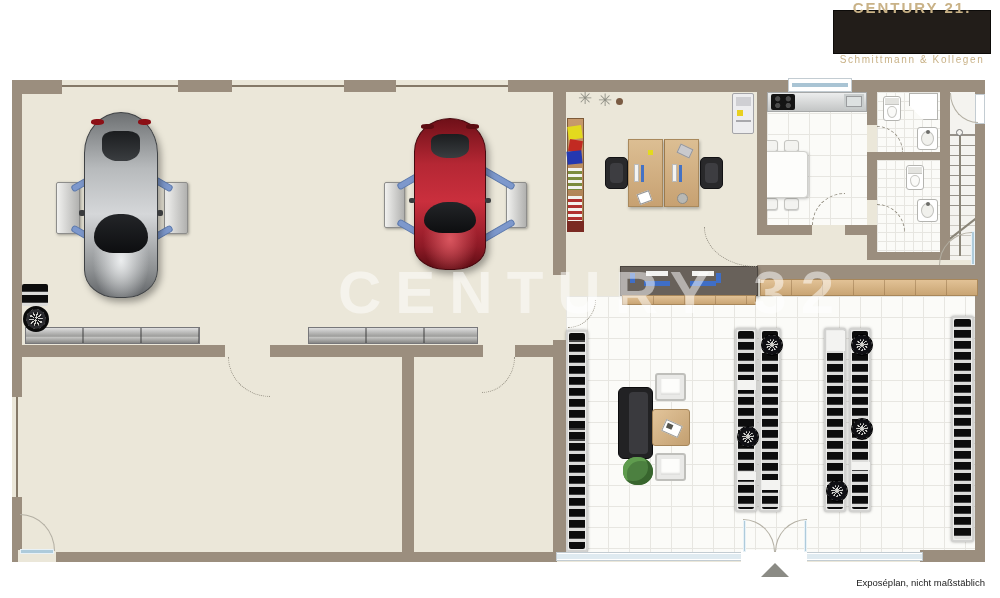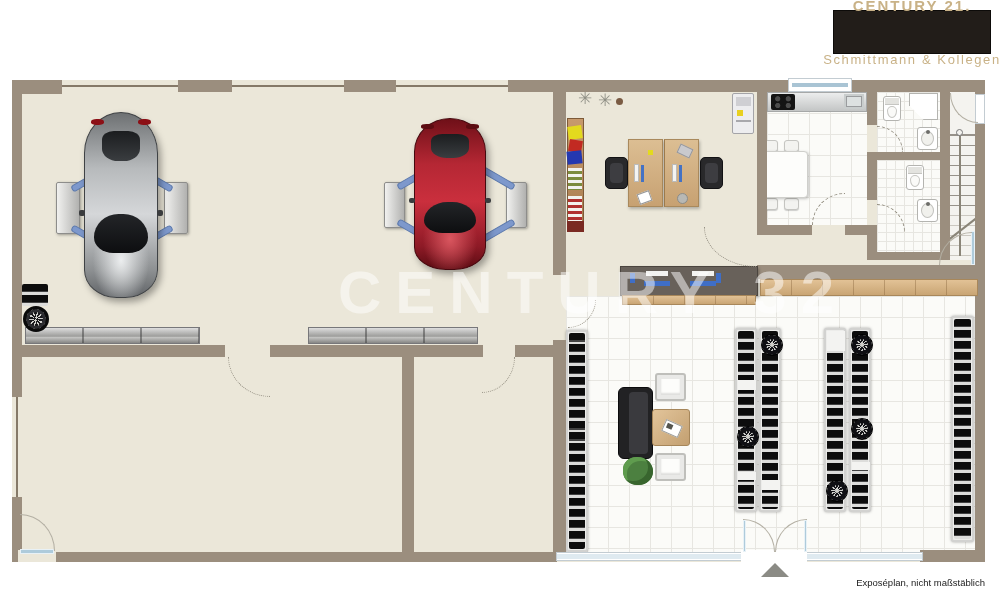--- a/index.html
+++ b/index.html
@@ -125,21 +125,21 @@
   .wsw{position:absolute;background:#f2f2f0;z-index:6;}
   .wsb{position:absolute;background:#3f6ec6;z-index:6;}
   .tri{z-index:6;width:0;height:0;border-left:14px solid transparent;border-right:14px solid transparent;
     border-bottom:14px solid #8b8b85;background:none;}
 
   
   #logo{left:833px;top:10px;width:158px;height:44px;background:var(--logo_bg);
     border:1px solid #0d0b09;z-index:10;display:flex;flex-direction:column;align-items:center;
     justify-content:center;gap:2px;}
   #logo .t{color:var(--logo_text);font-weight:bold;font-size:15px;letter-spacing:2px;white-space:nowrap;}
-  #logo .s{color:var(--logo_text);font-size:13px;letter-spacing:1.6px;white-space:nowrap;margin-top:36px;}
+  #logo .s{color:var(--logo_text);font-size:10px;letter-spacing:1.6px;white-space:nowrap;margin-top:36px;}
   #wm{left:338px;top:258px;z-index:8;color:var(--watermark_color);font-weight:bold;font-size:60px;
     letter-spacing:14px;white-space:nowrap;pointer-events:none;}
   #caption{right:15px;top:577px;font-size:9.5px;color:#1c1c1c;z-index:10;}
 </style>
 </head>
 <body>
 
 <div id="stage">
 
   <div class="a floor" style="left:12px;top:80px;width:973px;height:482px;"></div>

